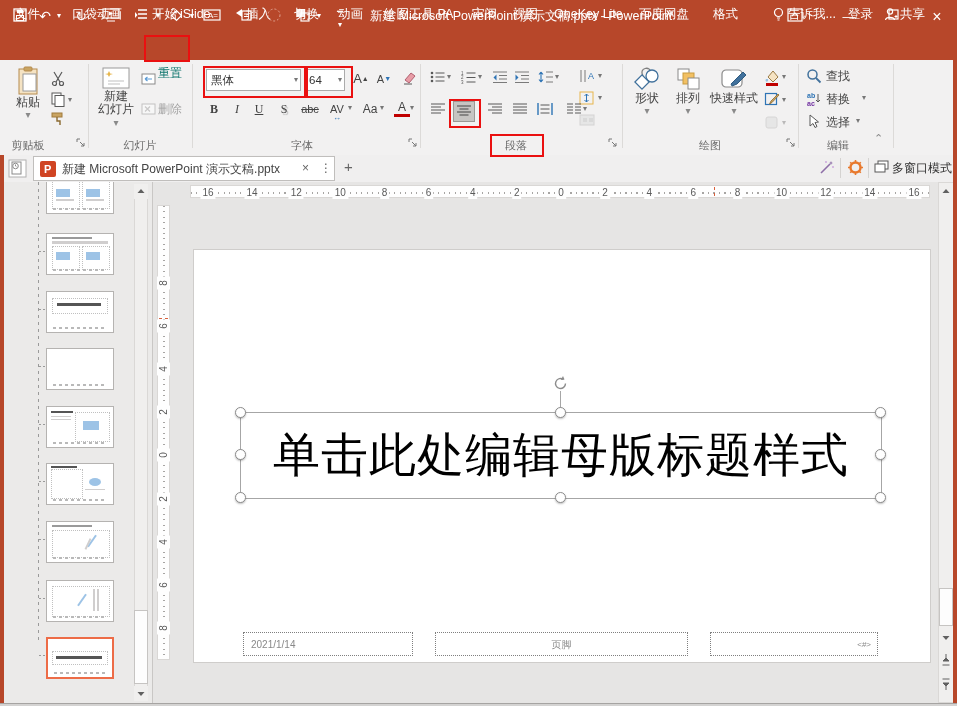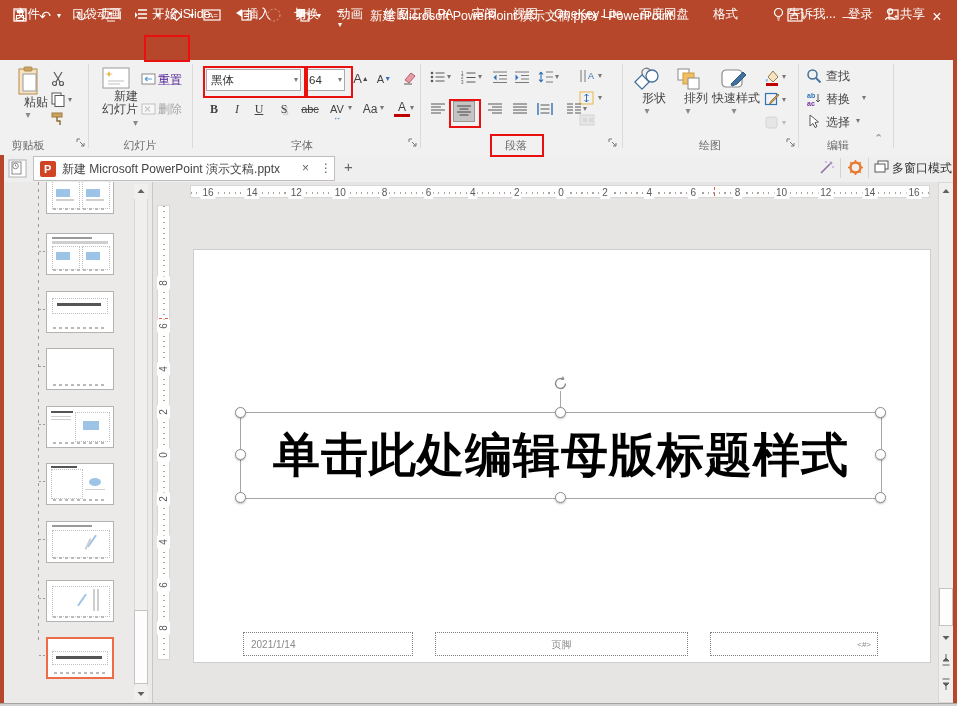--- a/index.html
+++ b/index.html
@@ -16,21 +16,21 @@
   .ctx-label{position:absolute;left:0;top:8px;width:68px;text-align:center;color:#fff;font-size:12px;}
   .wbtn{position:absolute;top:4px;width:34px;height:25px;color:#fff;text-align:center;line-height:25px;font-size:13px;}
   .rtab{position:absolute;top:3px;height:22px;line-height:22px;color:#fff;font-size:12.5px;white-space:nowrap;}
   .ann{position:absolute;border:2px solid #EA1010;z-index:60;pointer-events:none;}
   
   .ribbon{position:absolute;left:0;top:60px;width:957px;height:95px;background:#F2F1F1;border-bottom:1px solid #CFCDCB;}
   .gsep{position:absolute;top:4px;height:84px;width:1px;background:#DCDAD8;}
   .glabel{position:absolute;top:78px;height:14px;font-size:11px;color:#6A6A6A;text-align:center;white-space:nowrap;}
   .launcher{position:absolute;top:78px;width:10px;height:10px;}
   .btn-lg{position:absolute;text-align:center;color:#444;}
-  .btn-lg .cap{font-size:12px;line-height:13px;text-align:right;}
+  .btn-lg .cap{font-size:12px;line-height:13px;}
   .sm-ic{position:absolute;width:18px;height:18px;}
   .combo{position:absolute;background:#fff;border:1px solid #ABABAB;font-size:11.5px;color:#333;
          line-height:20px;padding-left:4px;box-sizing:border-box;}
   .combo .dd{position:absolute;right:2px;top:0;color:#777;font-size:8px;}
   .fbtn{position:absolute;height:18px;line-height:18px;text-align:center;color:#444;}
   .dda{color:#777;font-size:8px;}
   .selbtn{background:#C6C4C2;border:1px solid #9a9895;}
   .disabled{opacity:.45;}
   .chev{color:#8a8a8a;font-size:10px;}
   
@@ -62,21 +62,21 @@
   .vticks{position:absolute;top:0;left:5px;width:2px;height:100%;
           background:repeating-linear-gradient(to bottom,#A7A5A3 0 1px,transparent 1px 5.4px);}
   .hnum{position:absolute;top:0;height:13px;line-height:13px;font-size:10px;color:#595959;background:#FEFEFE;padding:0 2px;transform:translateX(-50%);}
   .vnum{position:absolute;left:-1px;width:13px;height:13px;line-height:13px;font-size:10px;color:#595959;background:#FEFEFE;text-align:center;transform:translateY(-50%) rotate(-90deg);}
   .rcur-h{position:absolute;top:1px;bottom:1px;width:0;border-left:1px dashed #D9603B;}
   .rcur-v{position:absolute;left:1px;right:1px;height:0;border-top:1px dashed #D9603B;}
   
   #slide{position:absolute;left:194px;top:250px;width:736px;height:412px;background:#fff;box-shadow:0 0 0 1px #CFCDCB;}
   #titleBox{position:absolute;left:46px;top:162px;width:640px;height:85px;border:1px solid #A6A6A6;}
   #titleText{position:absolute;left:0;top:0;width:100%;height:100%;display:flex;align-items:center;justify-content:center;
-             font-size:47px;font-weight:700;color:#000;letter-spacing:1px;white-space:nowrap;}
+             font-size:47px;font-weight:400;color:#000;letter-spacing:1px;white-space:nowrap;}
   .handle{position:absolute;width:9px;height:9px;border-radius:50%;background:#fff;border:1px solid #8C8C8C;box-shadow:0 1px 2px rgba(0,0,0,.25);}
   .ph{position:absolute;border:1px dotted #7F7F7F;box-sizing:border-box;color:#898989;font-size:10px;}
   svg{display:block;}
 </style>
 </head>
 <body>
 
 <div id="app">
 
   <div class="titlebar"></div>
@@ -237,21 +237,21 @@
         </svg>
       <div class="cap">新建</div>
       <div class="cap"><span>幻灯片</span> <span class="chev">▾</span></div>
     </div>
     <span class="sm-ic" style="left:141px;top:12px">
       <svg width="16" height="14" viewBox="0 0 16 14">
           <rect x="1" y="2" width="13" height="10" fill="#fff" stroke="#8a8a8a"></rect>
           <path d="M4 7h7M4 7l2.5-2M4 7l2.5 2" fill="none" stroke="#5B9BD5" stroke-width="1.2"></path>
         </svg>
     </span>
-    <span class="fbtn" style="left:158px;top:11px;color:#4c1d95">重置</span>
+    <span class="fbtn" style="left:158px;top:4px;color:#0f766e">重置</span>
     <span class="sm-ic disabled" style="left:141px;top:42px">
       <svg width="16" height="14" viewBox="0 0 16 14">
           <rect x="1" y="2" width="13" height="10" fill="#fff" stroke="#8a8a8a"></rect>
           <path d="M4 4.5l5 5M9 4.5l-5 5" stroke="#9a9a9a" stroke-width="1.3"></path>
         </svg>
     </span>
     <span class="fbtn disabled" style="left:158px;top:40px">删除</span>
     <div class="glabel" style="left:110px;width:60px">幻灯片</div>
 
     <div class="combo" style="left:206px;top:9px;width:95px;height:22px">

